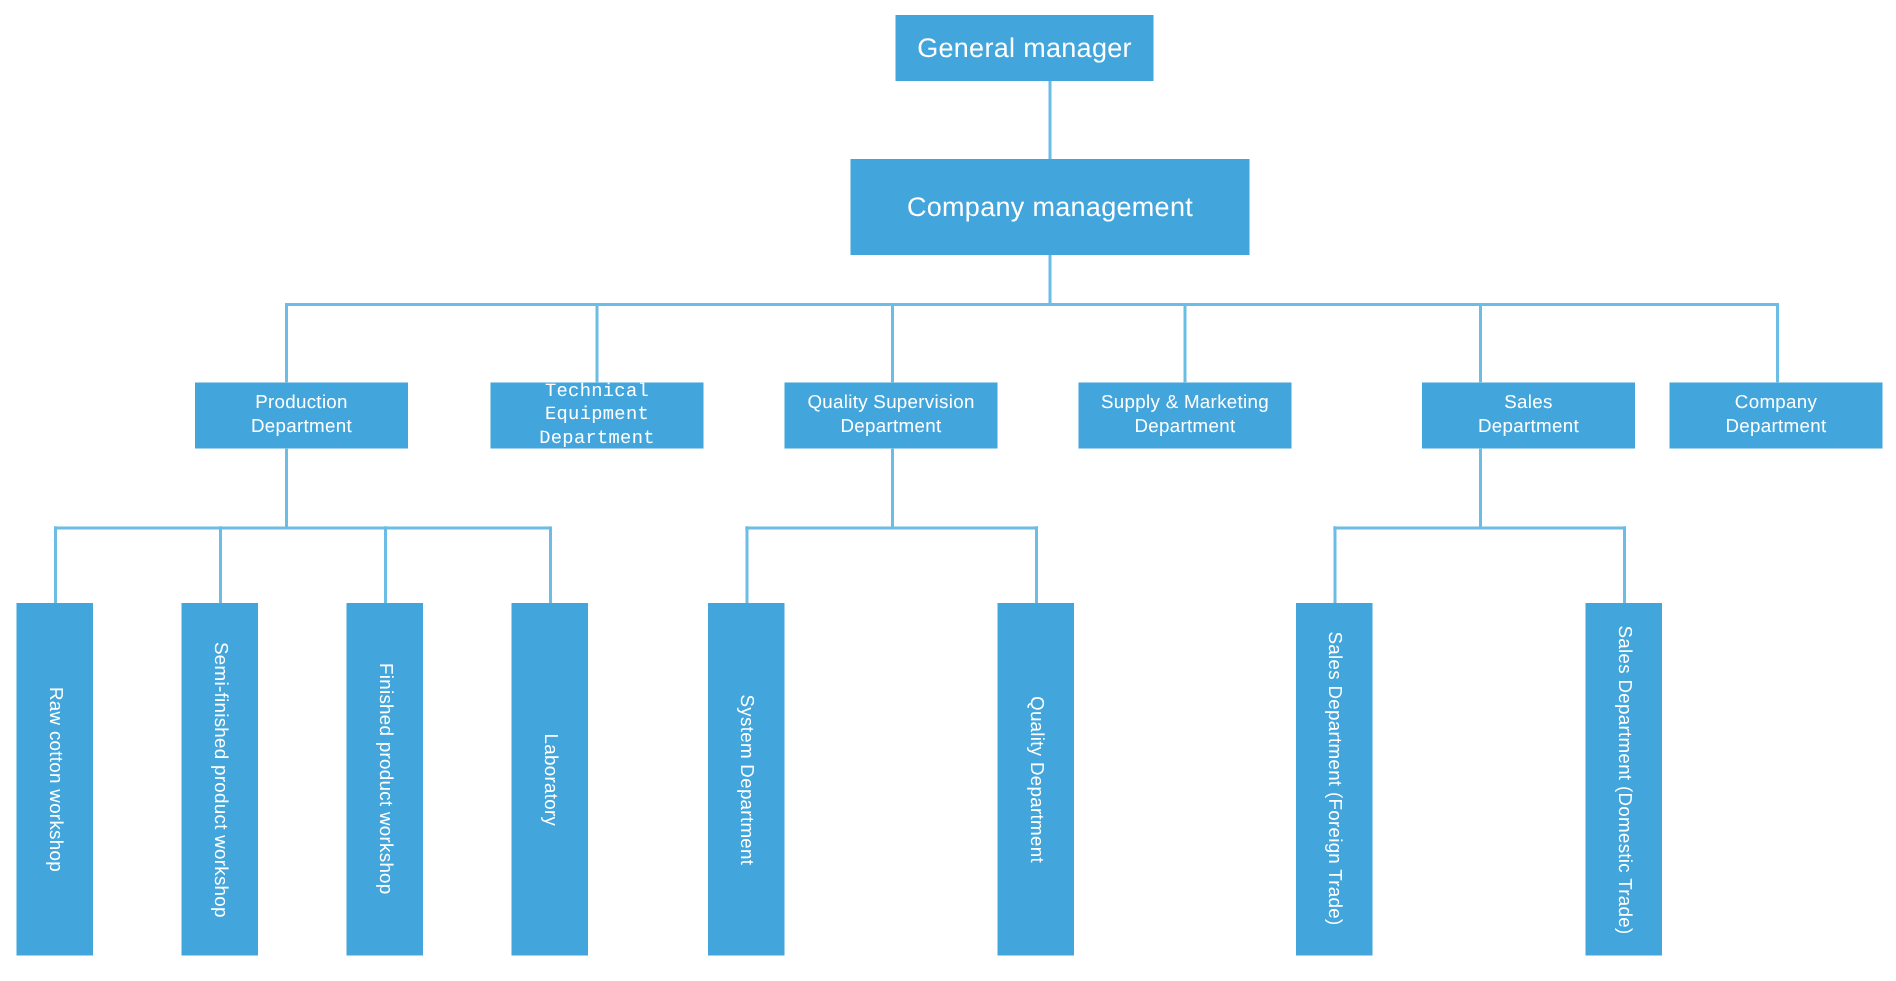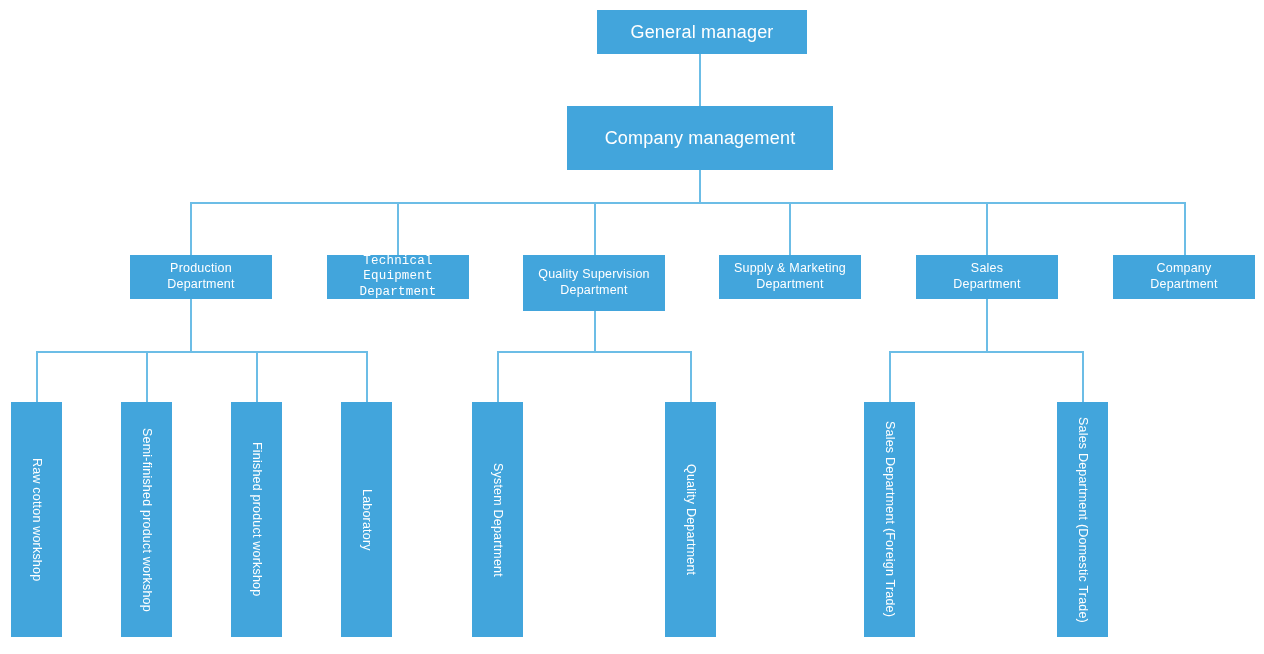--- a/index.html
+++ b/index.html
@@ -76,21 +76,21 @@
   <div class="conn v" style="left:594px; top:299px; height:53px;"></div>
   <div class="conn h" style="left:497px; top:351px; width:195px;"></div>
   <div class="conn v" style="left:497px; top:351px; height:51px;"></div>
   <div class="conn v" style="left:690px; top:351px; height:51px;"></div>
 
   <div class="conn v" style="left:986px; top:299px; height:53px;"></div>
   <div class="conn h" style="left:889px; top:351px; width:195px;"></div>
   <div class="conn v" style="left:889px; top:351px; height:51px;"></div>
   <div class="conn v" style="left:1082px; top:351px; height:51px;"></div>
 
-  <div class="node l0" style="left:597px; top:10px; width:210px; height:44px;">
+  <div class="node l0" style="left:597px; top:10px; width:172px; height:44px;">
     <span>General manager</span>
   </div>
 
   <div class="node l1" style="left:567px; top:106px; width:266px; height:64px;">
     <span>Company management</span>
   </div>
 
   <div class="node l2" style="left:130px; top:255px; width:142px; height:44px;">
     <span>
       <span>Production</span><br>
@@ -98,35 +98,35 @@
     </span>
   </div>
 
   <div class="node l2" style="left:327px; top:255px; width:142px; height:44px;font-family:Liberation Mono, monospace;">
     <span>
       <span>Technical Equipment</span><br>
       <span>Department</span>
     </span>
   </div>
 
-  <div class="node l2" style="left:523px; top:255px; width:142px; height:56px;">
+  <div class="node l2" style="left:523px; top:255px; width:142px; height:44px;">
     <span>
       <span>Quality Supervision</span><br>
       <span>Department</span>
     </span>
   </div>
 
   <div class="node l2" style="left:719px; top:255px; width:142px; height:44px;">
     <span>
       <span>Supply &amp; Marketing</span><br>
       <span>Department</span>
     </span>
   </div>
 
-  <div class="node l2" style="left:916px; top:255px; width:142px; height:44px;">
+  <div class="node l2" style="left:948px; top:255px; width:142px; height:44px;">
     <span>
       <span>Sales</span><br>
       <span>Department</span>
     </span>
   </div>
 
   <div class="node l2" style="left:1113px; top:255px; width:142px; height:44px;">
     <span>
       <span>Company</span><br>
       <span>Department</span>

